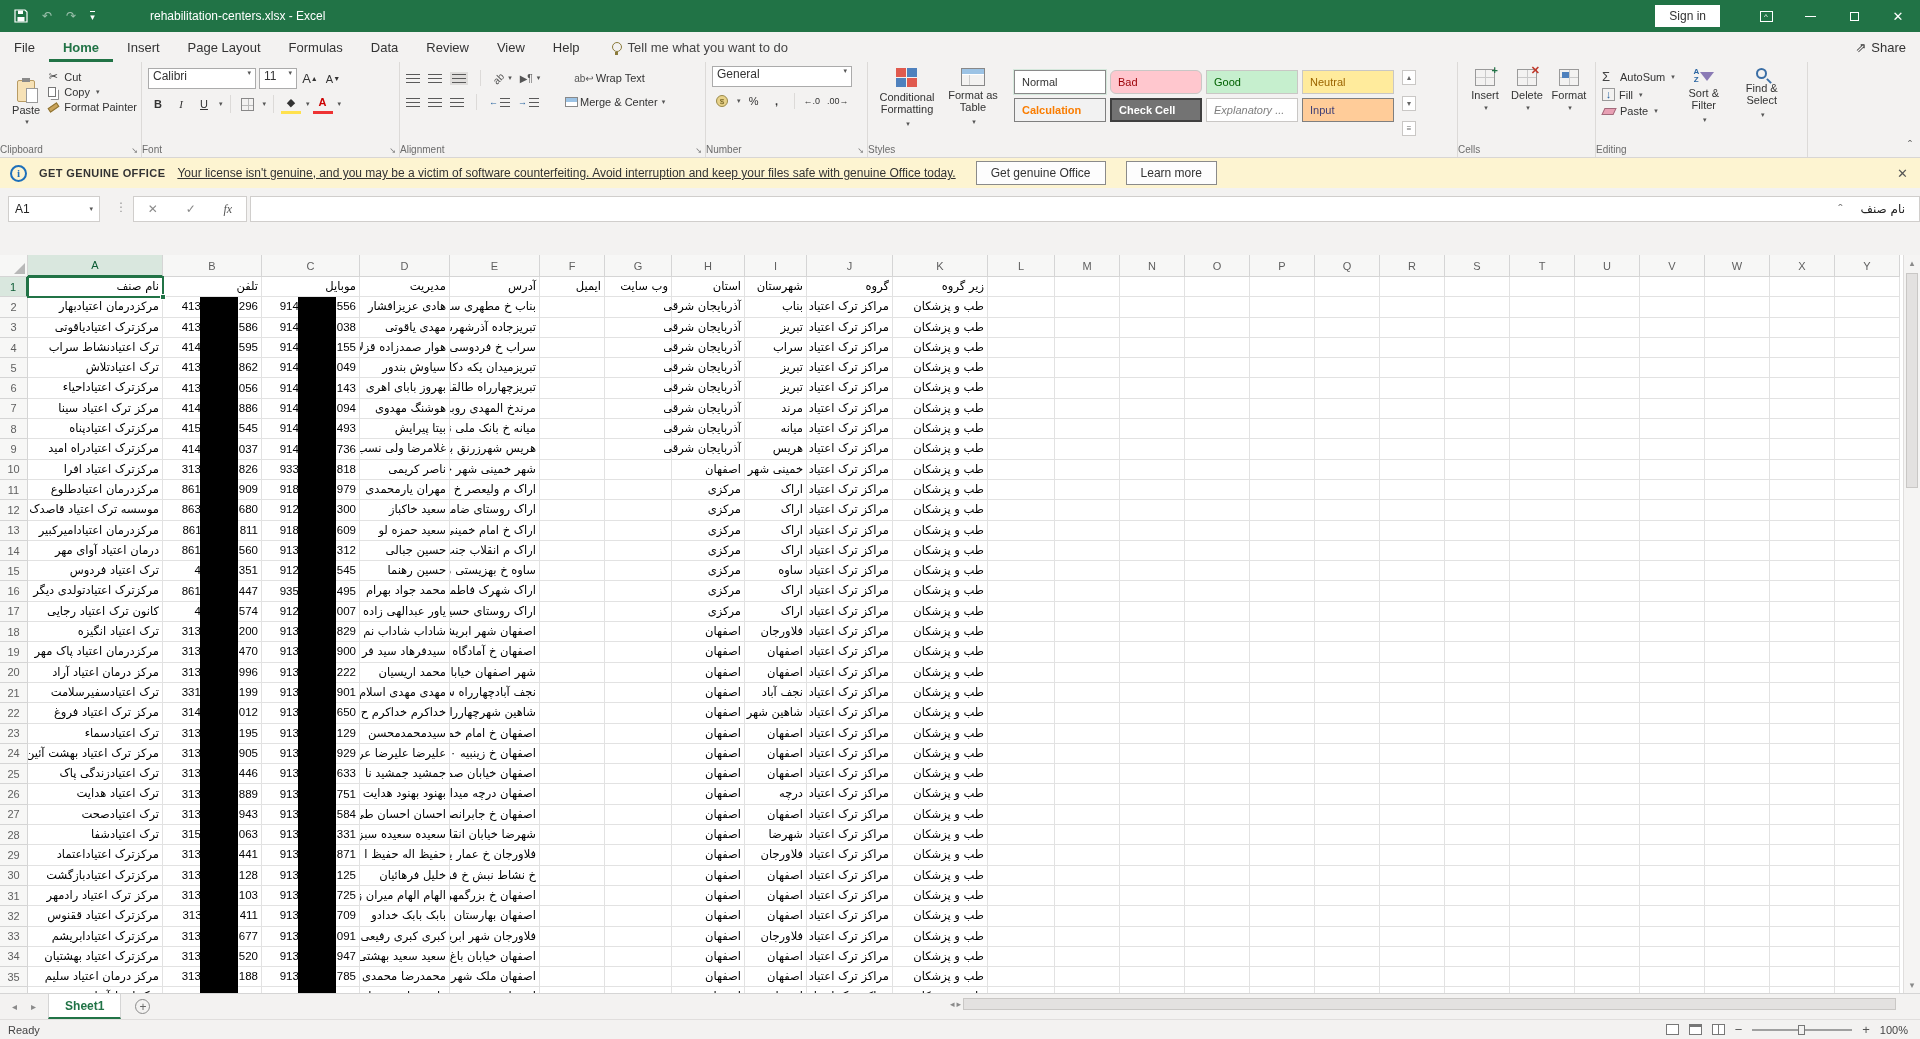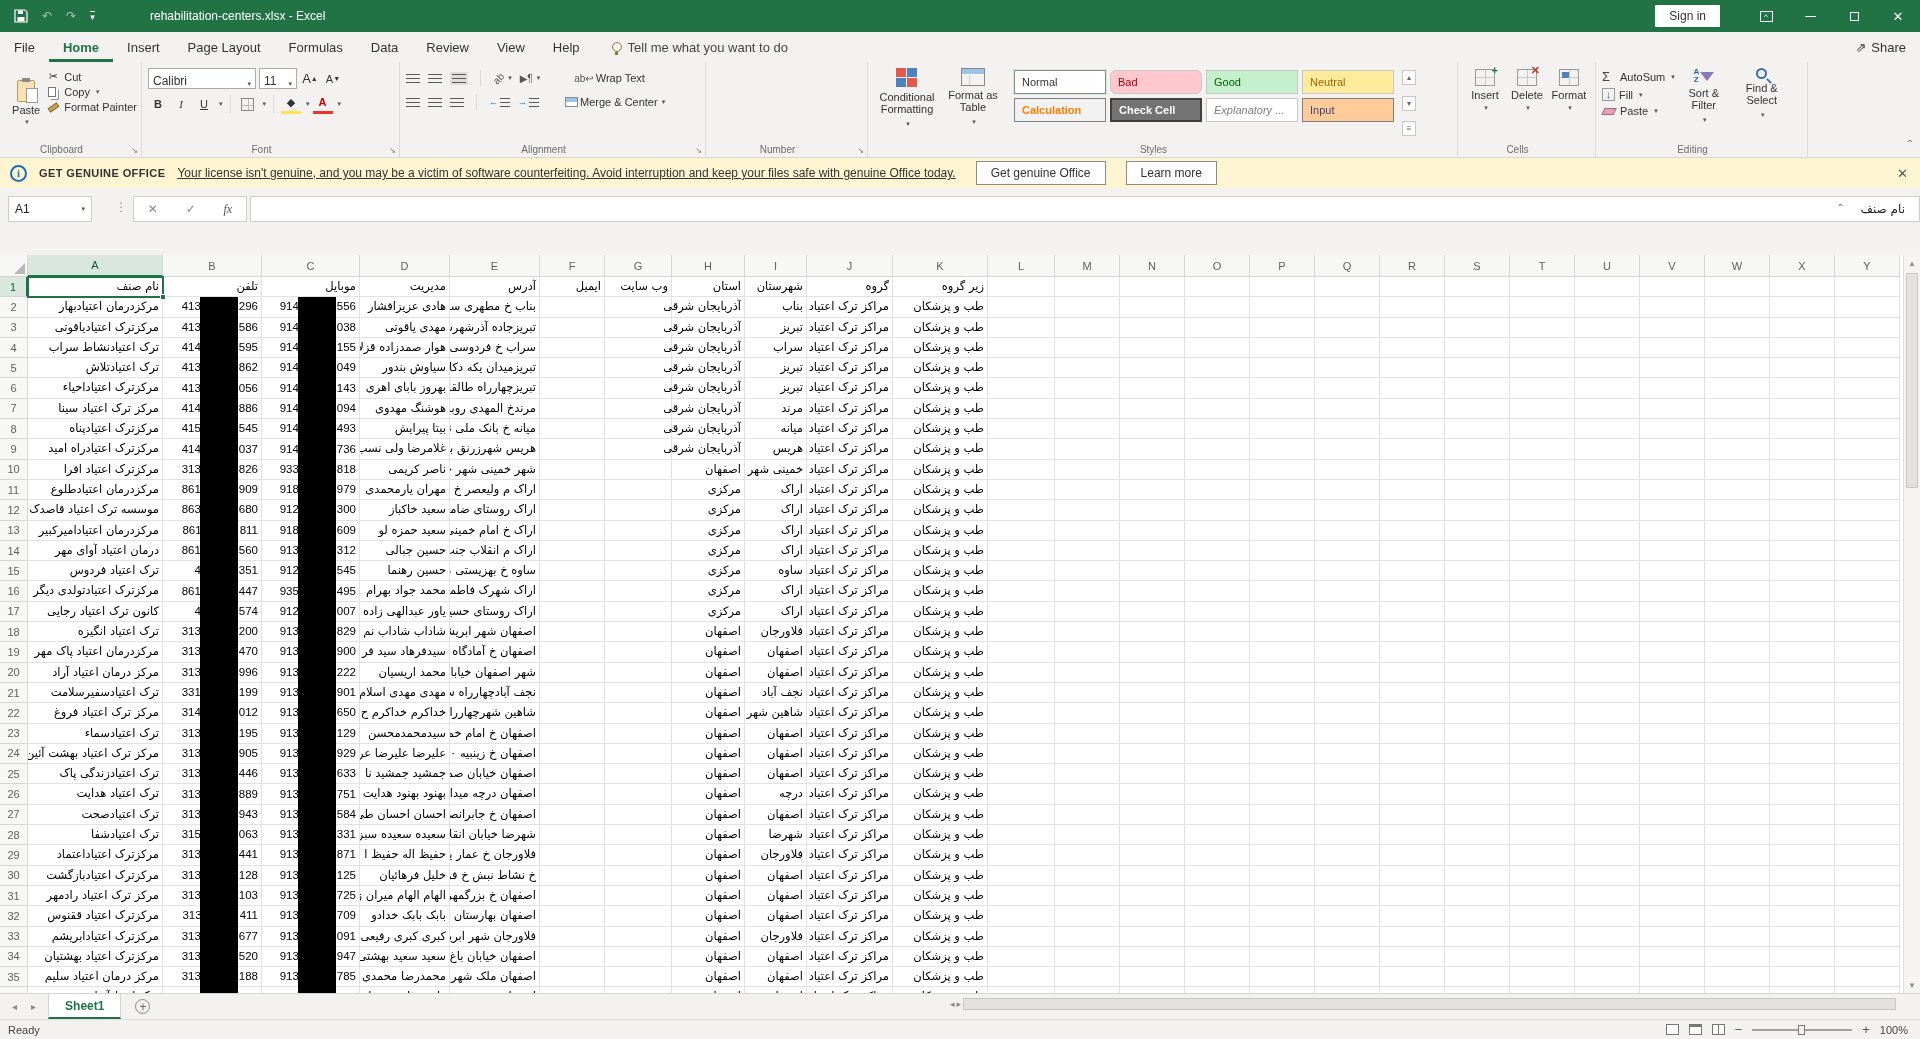--- a/index.html
+++ b/index.html
@@ -26,39 +26,39 @@
   .rtab { padding:0 14px; height:100%; display:flex; align-items:center; }
   .rtab.active { color:#217346; font-weight:bold; border-bottom:3px solid #217346; padding-top:3px; }
   .tellme { display:flex; align-items:center; gap:6px; color:#444; margin-left:18px; }
   .bulb { width:10px; height:10px; border:1.5px solid #8a7a3a; border-radius:50%; position:relative; }
   .bulb::after { content:""; position:absolute; left:2.5px; top:9px; width:3px; height:3px; background:#8a7a3a; }
   .share { margin-left:auto; margin-right:14px; display:flex; gap:5px; align-items:center; color:#333; }
   
   .ribbon { position:absolute; left:0; top:62px; width:1920px; height:96px; background:#f3f2f1;
     border-bottom:1px solid #d8d6d4; display:flex; font-size:11px; color:#333; }
   .rgroup { position:relative; border-right:1px solid #dcdad8; padding:4px 4px 16px 6px; height:100%; }
-  .glabel { position:absolute; left:0; right:18px; bottom:2px; text-align:center; font-size:10px; color:#6c6c6c; }
+  .glabel { position:absolute; left:0; right:18px; bottom:2px; font-size:10px; color:#6c6c6c; }
   .launcher { position:absolute; right:3px; bottom:2px; font-size:8px; color:#777; }
   .collapse-rb { position:absolute; right:8px; bottom:4px; color:#666; font-size:12px; }
   .rbody { display:flex; height:74px; }
   .dd { font-size:7px; color:#555; margin-left:2px; }
   
   .paste { width:46px; display:flex; flex-direction:column; align-items:center; justify-content:center; gap:2px; }
   .ic-clip { width:18px; height:22px; background:#f7e2b6; border:1px solid #b89b63; border-radius:2px; position:relative; }
   .ic-clip::before { content:""; position:absolute; left:4px; top:-3px; width:8px; height:4px; background:#8a8a8a; }
   .ic-clip::after { content:""; position:absolute; right:-4px; bottom:-2px; width:10px; height:13px; background:#fff; border:1px solid #9a9a9a; }
   .minicol { display:flex; flex-direction:column; justify-content:flex-start; gap:3px; padding-top:4px; }
   .mini { display:flex; align-items:center; gap:4px; white-space:nowrap; }
   .mic { width:14px; display:inline-flex; justify-content:center; }
   .copyic { width:8px; height:10px; border:1px solid #777; background:#fff; box-shadow:2px 2px 0 #fff, 2.8px 2.8px 0 #777; margin-right:3px; }
   .brushic { width:11px; height:5px; background:#caa45a; border:1px solid #8f7434; transform:rotate(-35deg); }
   
   .fontg { display:flex; flex-direction:column; gap:4px; padding-top:2px; }
   .frow { display:flex; align-items:center; gap:3px; }
-  .combo { background:#fff; border:1px solid #ababab; height:21px; display:flex; align-items:flex-end;
+  .combo { background:#fff; border:1px solid #ababab; height:21px; display:flex; align-items:flex-start;
     justify-content:space-between; padding:0 4px; font-size:12px; }
   .w105{width:108px;} .w38{width:38px;}
   .fbtn { min-width:20px; height:20px; display:inline-flex; align-items:center; justify-content:center; padding:0 2px; }
   .big-a { font-size:13px; } .sml-a { font-size:11px; }
   .sup { font-size:7px; vertical-align:top; }
   .ubar { border-bottom:3px solid #e33; line-height:11px; }
   .ubar2 { border-bottom:3px solid #ffe14d; line-height:11px; }
   .bordic { width:13px; height:13px; border:1px solid #888;
     background:linear-gradient(#0000 6px,#bbb 6px,#bbb 7px,#0000 7px),linear-gradient(90deg,#0000 6px,#bbb 6px,#bbb 7px,#0000 7px); }
   .sep-v { width:1px; background:#dcdad8; margin:2px 4px; }
@@ -112,21 +112,21 @@
   .msgbar { position:absolute; left:0; top:158px; width:1920px; height:30px; background:#fdf4d1;
     display:flex; align-items:center; font-size:12px; color:#333; gap:12px; padding-left:10px; }
   .infoic { width:17px; height:17px; border-radius:50%; border:2px solid #1d6fba; color:#1d6fba; font-weight:bold;
     font-size:11px; display:flex; align-items:center; justify-content:center; font-family:"Liberation Serif",serif; }
   .msg-badge { font-size:11px; font-weight:bold; letter-spacing:.4px; }
   .msg-link { text-decoration:underline; color:#333; }
   .msgbtn { background:#fdfdfd; border:1px solid #8a8a8a; padding:4px 14px; font-size:12px; color:#333; margin-left:8px; }
   .msg-close { position:absolute; right:12px; color:#555; font-size:13px; }
   
   .fbar { position:absolute; left:0; top:188px; width:1920px; height:67px; background:#f3f2f1; }
-  .namebox { position:absolute; left:8px; top:8px; width:84px; height:26px; background:#fff; border:1px solid #d0cecc;
+  .namebox { position:absolute; left:8px; top:8px; width:92px; height:26px; background:#fff; border:1px solid #d0cecc;
     display:flex; align-items:center; justify-content:space-between; padding:0 6px; font-size:12px; color:#222; }
   .fdots { position:absolute; left:115px; top:12px; color:#999; font-size:12px; }
   .fxbox { position:absolute; left:133px; top:8px; width:114px; height:26px; background:#fff; border:1px solid #d0cecc;
     display:flex; align-items:center; justify-content:space-around; color:#8a8a8a; font-size:12px; }
   .fxbox .fx { font-family:"Liberation Serif",serif; font-style:italic; color:#555; }
   .finput { position:absolute; left:250px; top:8px; right:0; height:26px; background:#fff; border:1px solid #d0cecc;
     display:flex; align-items:center; justify-content:flex-end; gap:18px; padding-right:14px; font-size:12px; }
   .fchev { color:#777; font-size:13px; }
   .ftext { font-family:"DejaVu Sans",sans-serif; direction:rtl; color:#222; }
   
@@ -354,20 +354,39 @@
             <span>Merge &amp; Center</span>
             <span class="dd">▾</span>
           </span>
       </div>
     </div>
     <div class="glabel"><span>Alignment</span></div>
     <span class="launcher">↘</span>
   </div>
 
   <div class="rgroup" style="width:162px">
+    <div class="rbody" style="flex-direction:column">
+      <div class="numg">
+        <div class="combo" style="width:140px">
+            <span>General</span>
+            <span class="dd">▾</span>
+          </div>
+        <div class="frow">
+          <span class="fbtn">
+              <span class="coin">$</span>
+            </span>
+            <span class="dd">▾</span>
+          <span class="fbtn">%</span>
+          <span class="fbtn" style="font-weight:bold">,</span>
+          <span class="sep-v" style="height:16px"></span>
+          <span class="fbtn decs">←.0</span>
+          <span class="fbtn decs">.00→</span>
+        </div>
+      </div>
+    </div>
     <div class="glabel"><span>Number</span></div>
     <span class="launcher">↘</span>
   </div>
 
   <div class="rgroup" style="width:590px">
     <div class="rbody">
       <div class="bigbtn">
         <span class="cfic">
             <span></span>
             <span></span>

